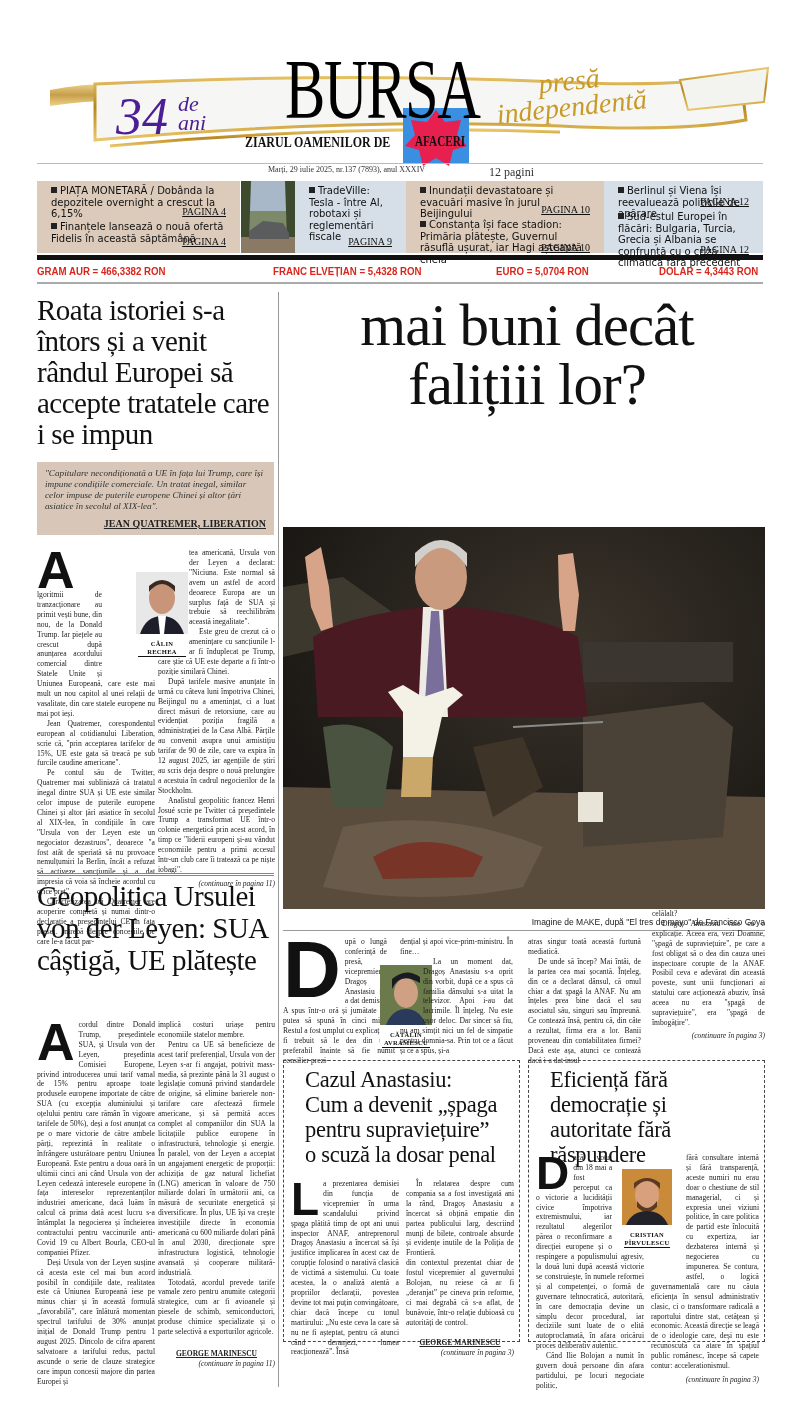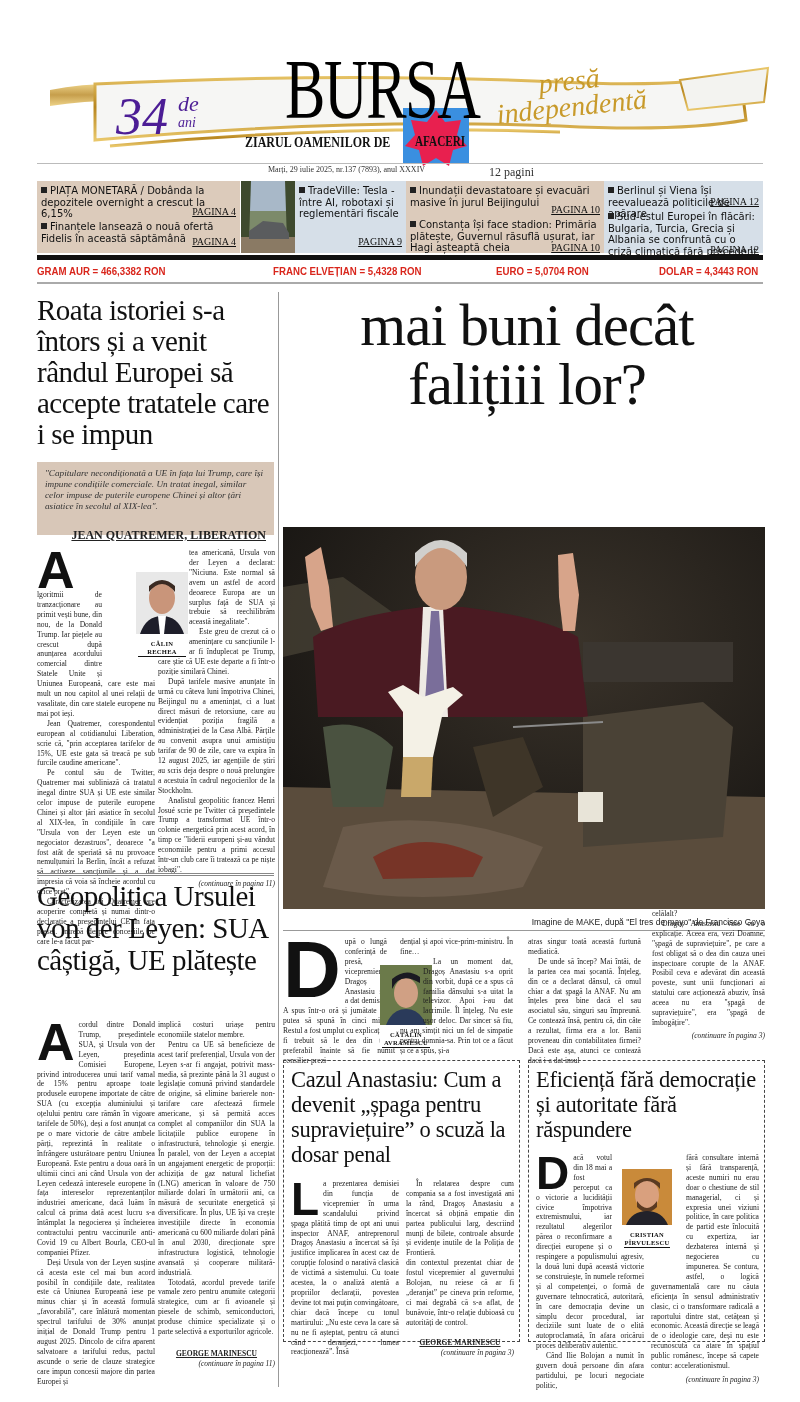--- a/index.html
+++ b/index.html
@@ -8,59 +8,59 @@
 
 .ribbon{left:40px;top:62px;width:730px;height:90px}
 .logo{left:285px;top:50px;font-family:"Liberation Serif",serif;font-size:84px;line-height:80px;transform:scaleX(0.72);transform-origin:left top;letter-spacing:-2px;color:#000}
 .sub{left:245px;top:134px;font-size:15px;font-weight:bold;transform:scaleX(0.8);transform-origin:left top;white-space:nowrap}
 .star{left:403px;top:108px;width:66px;height:55px;background:#3a8fe0}
 .star svg{width:66px;height:60px}
 .afaceri{left:408px;top:134px;font-size:14px;font-weight:bold;color:#111;transform:scaleX(0.8);transform-origin:left top}
 .years{left:116px;top:92px;font-family:"Liberation Serif",serif;font-style:italic;color:#4c1d95}
 .years .n{font-size:52px;line-height:50px}
 .years .de{position:absolute;left:62px;top:2px;font-size:22px;line-height:20px}
-.years .ani{position:absolute;left:62px;top:20px;font-size:14px;line-height:22px}
+.years .ani{position:absolute;left:62px;top:20px;font-size:22px;line-height:22px}
 .presa{left:495px;top:68px;font-style:italic;color:#c89a2a;font-size:28px;line-height:26px;text-align:center;transform:rotate(-6deg)}
 .hr1{left:37px;top:163px;width:726px;height:1px;background:#bbb}
 .dateline{left:268px;top:165px;font-size:8px;color:#333}
 .pages{left:489px;top:165px;font-size:12px;color:#333}
 
-.teaser{top:181px;height:72px;font-family:"DejaVu Sans",sans-serif;font-size:10px;line-height:11.5px;padding:4px 4px}
+.teaser{top:181px;height:72px;font-family:"DejaVu Sans",sans-serif;font-size:10px;line-height:11.5px;padding:4px 14px}
 .teaser .it{position:relative;margin-bottom:4px}
 .teaser .pg{font-family:"Liberation Serif",serif;font-size:10px;font-weight:normal;text-decoration:underline;position:absolute;right:0;bottom:0}
 .t1{left:37px;width:203px;background:#dccbbb}
 .t2{left:241px;width:54px;background:#6d6a4a;padding:0;overflow:hidden}
 .t3{left:295px;width:111px;background:#d6dfe8}
 .t4{left:406px;width:198px;background:#dccbbb}
 .t5{left:604px;width:159px;background:#d6dfe8}
 .bullet{display:inline-block;width:6px;height:6px;background:#222;margin-right:3px;vertical-align:1px}
 .thick{left:37px;top:255px;width:726px;height:5px;background:#111}
 .rates{top:265px;font-family:"Liberation Sans",sans-serif;font-weight:bold;font-size:11px;color:#d9261c;transform:scaleX(0.88);transform-origin:left top;white-space:nowrap}
 .hr2{left:37px;top:282px;width:726px;height:2px;background:#aaa}
 .vline{left:278px;top:292px;width:1px;height:1095px;background:#999}
 
 .h-left{left:37px;top:295px;width:240px;font-size:29px;line-height:31px;letter-spacing:-0.5px}
 .quote{left:37px;top:462px;width:237px;height:73px;background:#d8c7b8;padding:6px 8px;font-style:italic;font-size:9.2px;line-height:11px;color:#333}
-.quote .src{font-style:normal;font-weight:bold;font-size:12px;text-align:right;margin-top:18px;text-decoration:underline;color:#222}
+.quote .src{font-style:normal;font-weight:bold;font-size:10px;text-align:right;margin-top:6px;text-decoration:underline;color:#222}
 .body{font-size:7.6px;line-height:9.9px;text-align:justify;color:#222}
 .drop{float:left;font-family:"Liberation Sans",sans-serif;font-weight:bold;font-size:52px;line-height:40px;margin:2px 4px 0 0;color:#111}
 .col{position:absolute}
 .portrait{position:absolute;background:#fff;text-align:center}
 .portrait .nm{font-size:6.5px;font-weight:bold;line-height:8px;padding-top:2px;letter-spacing:0.3px}
 .portrait .bar{height:1px;background:#111;margin:0 2px}
 .cont{font-style:italic;font-size:7.5px;text-align:right;color:#222}
 .author{font-weight:bold;font-size:7.5px;text-align:center;text-decoration:underline;margin-top:6px}
 .hr-left{left:37px;top:873px;width:237px;height:3px;border-top:1px solid #888;border-bottom:1px solid #888}
 .h-left2{left:37px;top:880px;width:240px;font-size:29px;line-height:32px;letter-spacing:-0.5px}
 
 .h-main{left:282px;top:296px;width:490px;font-size:59px;line-height:59px;text-align:center;letter-spacing:-1px}
 .photo{left:283px;top:527px;width:482px;height:382px;overflow:hidden;background:#2a2520}
 .caption{left:283px;top:917px;width:482px;font-family:"Liberation Sans",sans-serif;font-size:8.5px;text-align:right;color:#222}
 .hr-main{left:283px;top:930px;width:482px;height:1px;background:#999}
-.box{position:absolute;border:1px dashed #444;padding:6px 7px}
+.box{position:absolute;border:1px dashed #444;padding:6px 21px}
 .box h2{font-weight:normal;font-size:22.5px;line-height:25px;letter-spacing:-0.3px;margin-bottom:6px}
 </style>
 </head>
 <body>
 
 <svg class="abs ribbon" viewBox="0 0 730 90" preserveAspectRatio="none">
   <defs>
     <linearGradient id="g" x1="0" x2="0" y1="0" y2="1">
       <stop offset="0" stop-color="#e9c76a"></stop>
         <stop offset="0.5" stop-color="#b8861f"></stop>

